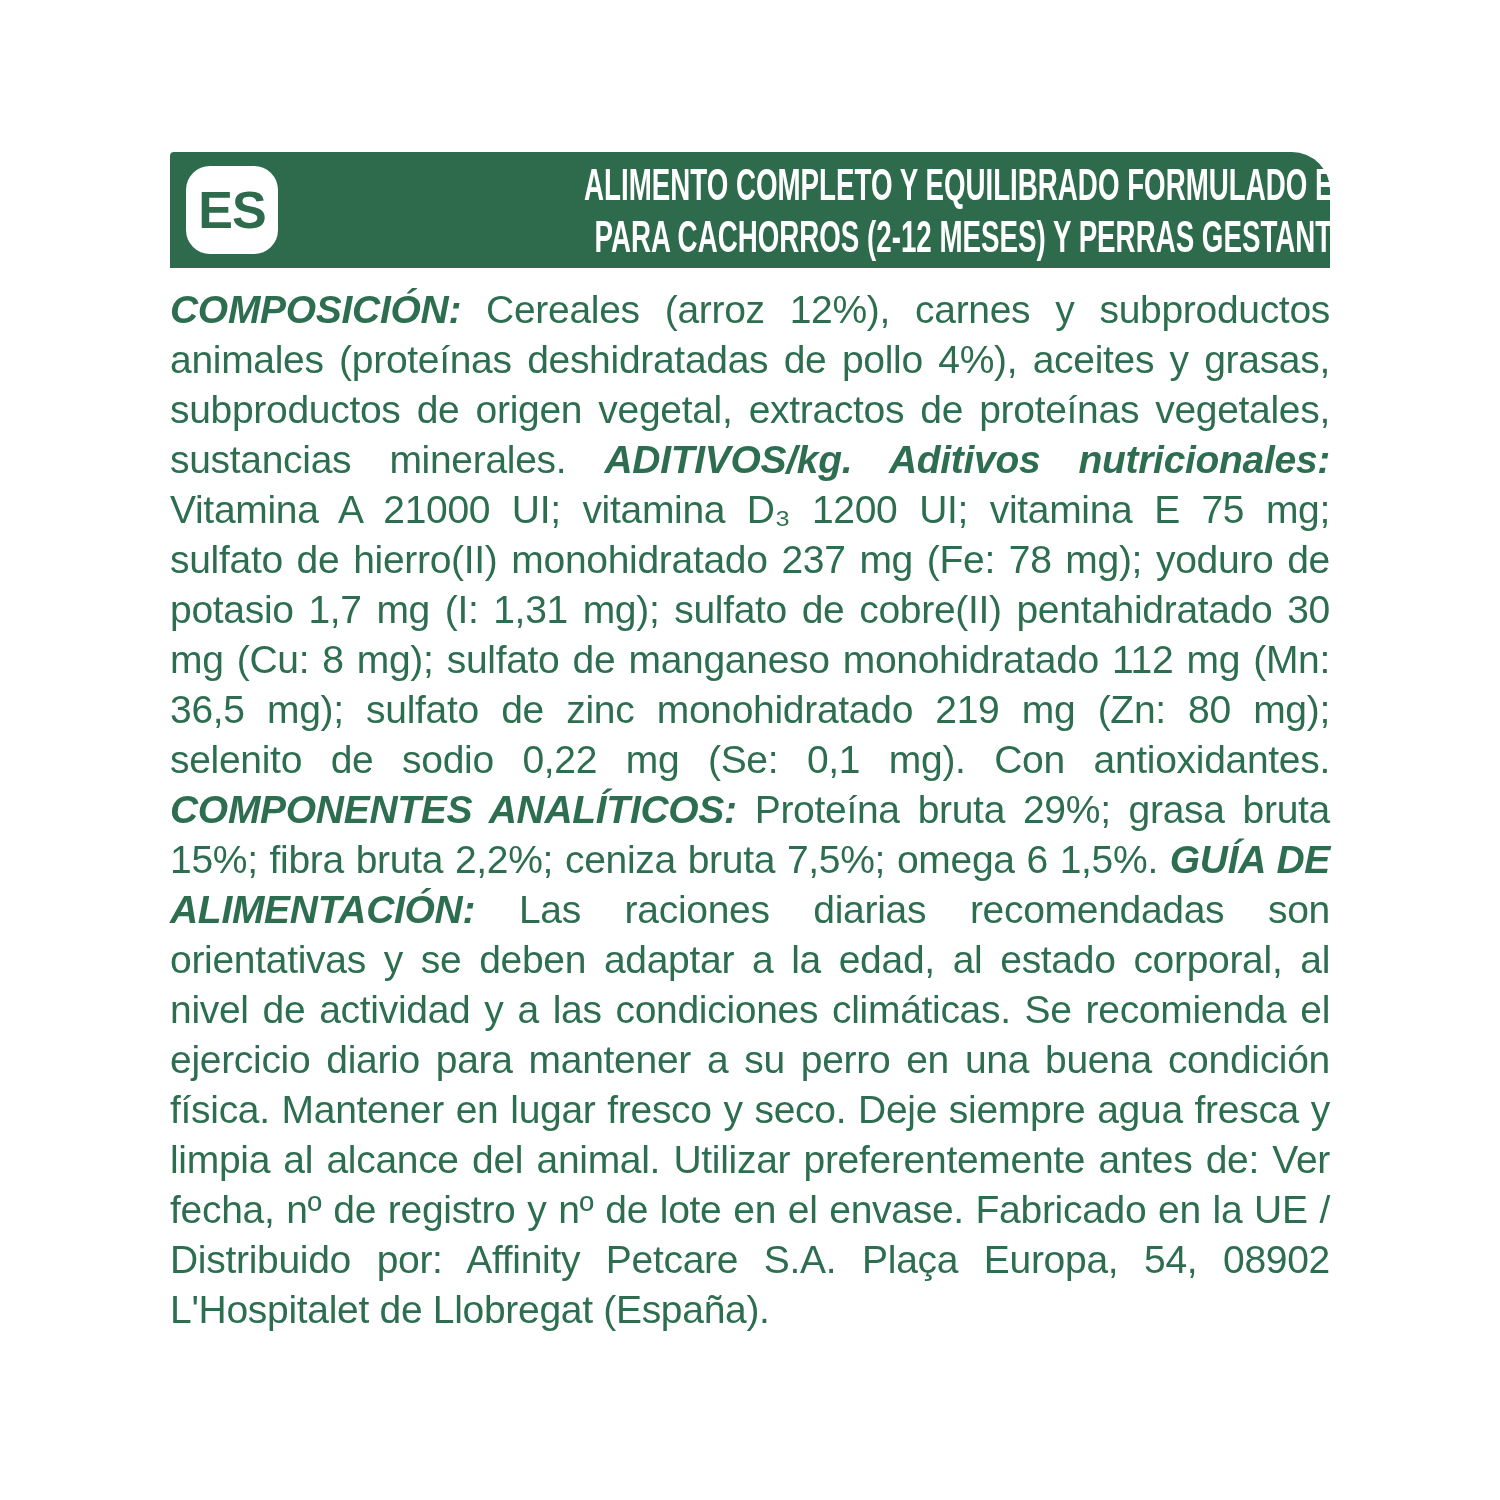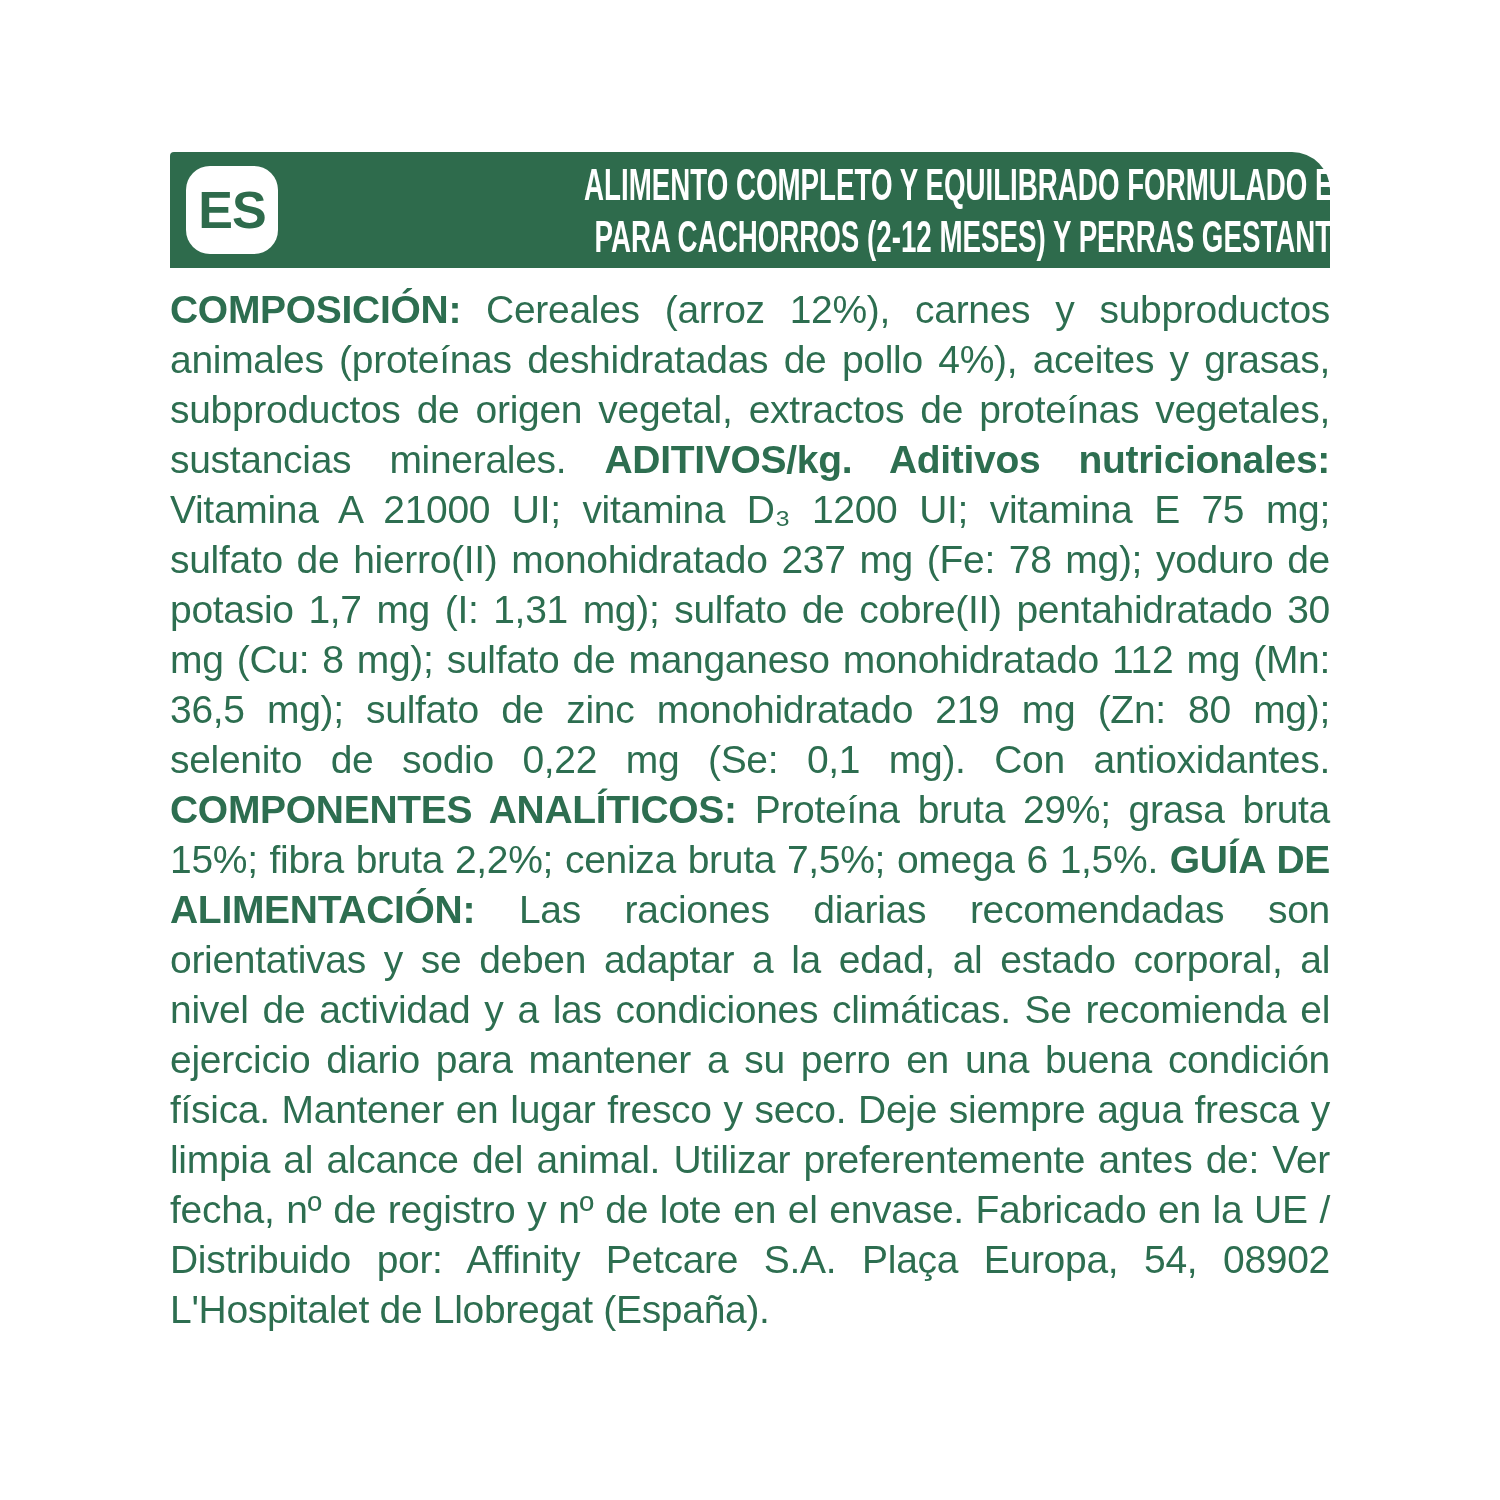--- a/index.html
+++ b/index.html
@@ -64,21 +64,21 @@
   .body-text{
     width:100%;
     margin-top:17px;
     color:var(--body-text);
     font-size:39px;
     line-height:50px;
     text-align:justify;
     text-justify:inter-word;
     letter-spacing:-0.3px;
   }
-  .body-text strong{font-weight:700;}
+  .body-text strong{font-weight:700;font-style:italic;}
 </style>
 </head>
 <body>
 
 <div class="label">
 
   <header class="banner">
     <div class="lang-badge">
       <span>ES</span>
     </div>

